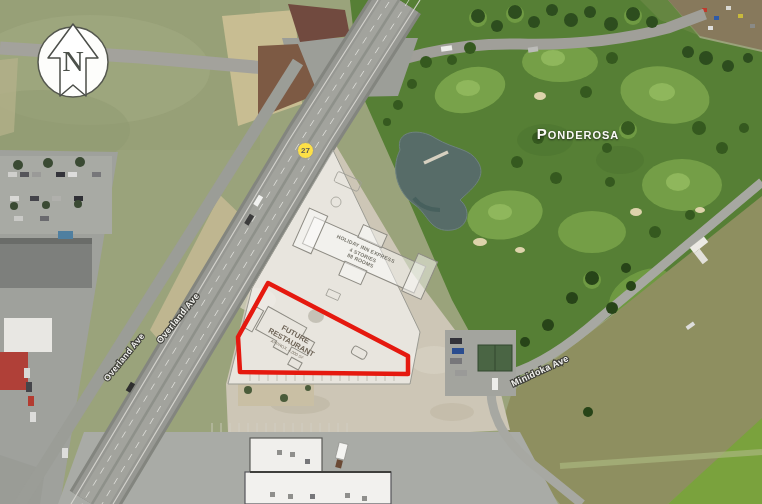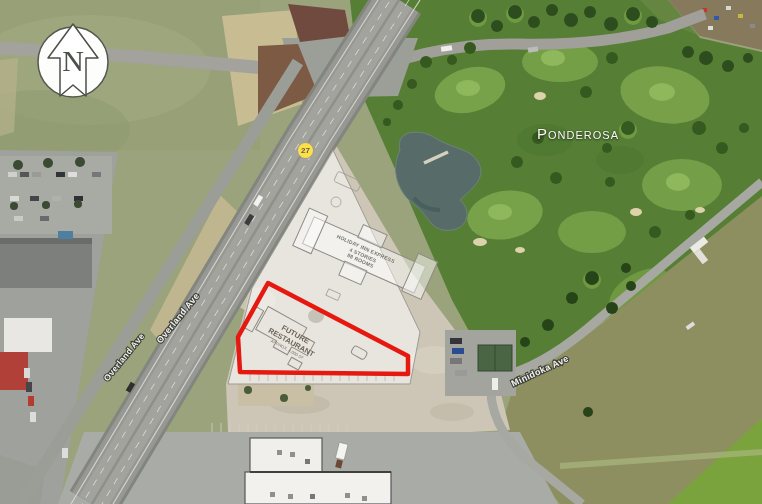--- a/index.html
+++ b/index.html
@@ -6,21 +6,21 @@
   #stage{
     position:relative;width:762px;height:504px;overflow:hidden;
     font-family:"Liberation Sans",sans-serif;
     background:#9aa37b;
   }
   #scene{position:absolute;left:0;top:0;}
   .abs{position:absolute;}
   
   #golf-name{
     left:498px;top:126px;width:160px;text-align:center;color:#fafaf6;
-    font-weight:normal;font-size:15px;line-height:15px;letter-spacing:1px;
+    font-weight:bold;font-size:15px;line-height:15px;letter-spacing:1px;
     font-variant:small-caps;
     text-shadow:0 1px 2px rgba(35,48,28,.9),0 0 2px rgba(35,48,28,.6);
   }
   
   #shield{
     left:297px;top:142px;width:17px;height:17px;border-radius:50%;
     background:#fde047;border:1px solid #9a9a94;box-sizing:border-box;
     color:#5c5c58;font-size:8px;font-weight:bold;line-height:15px;text-align:center;
   }
   

